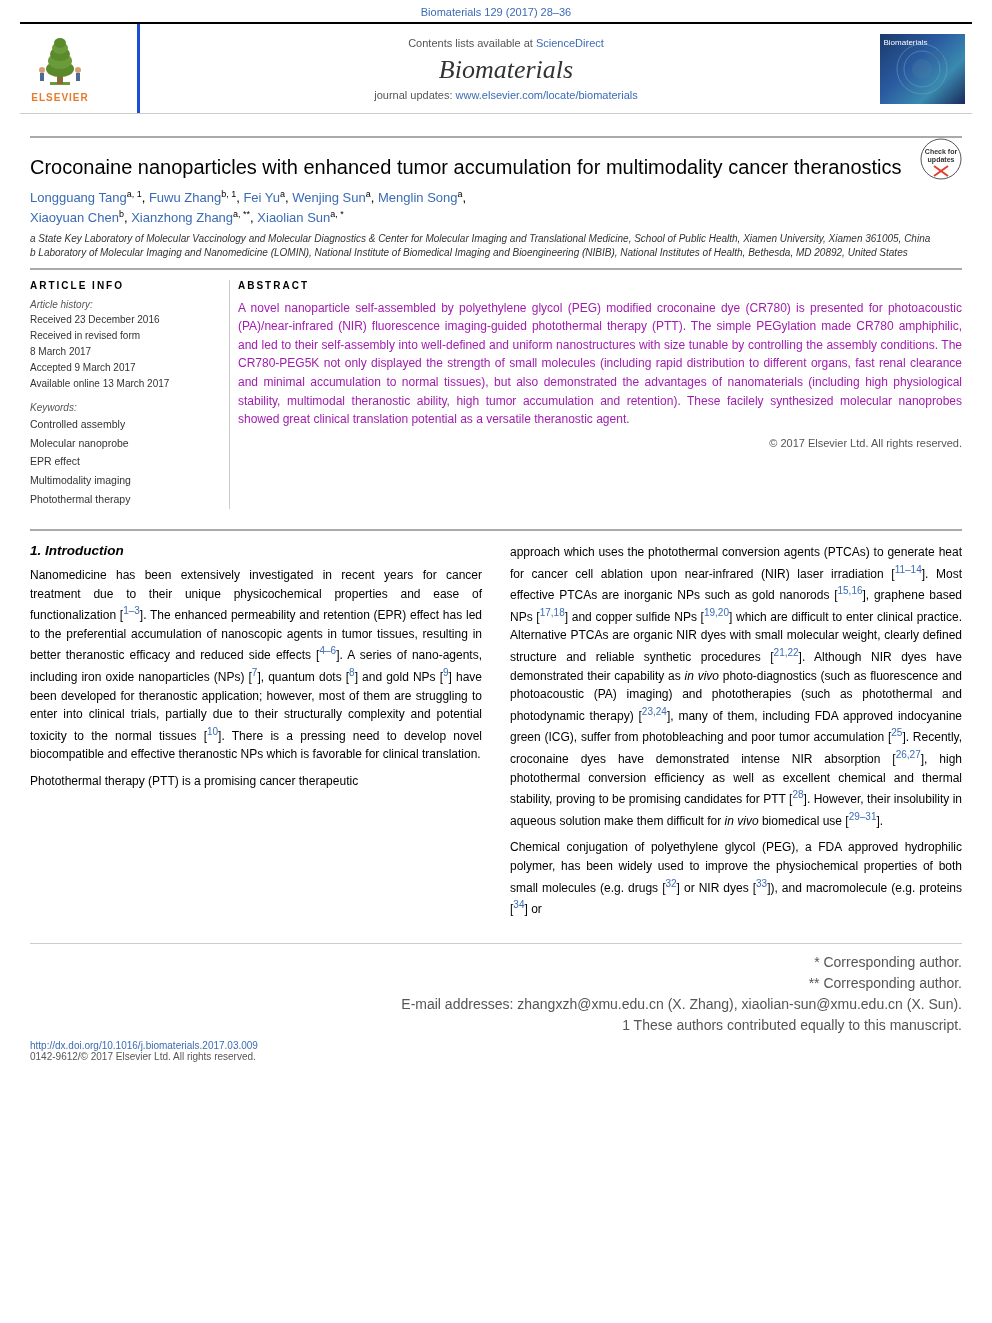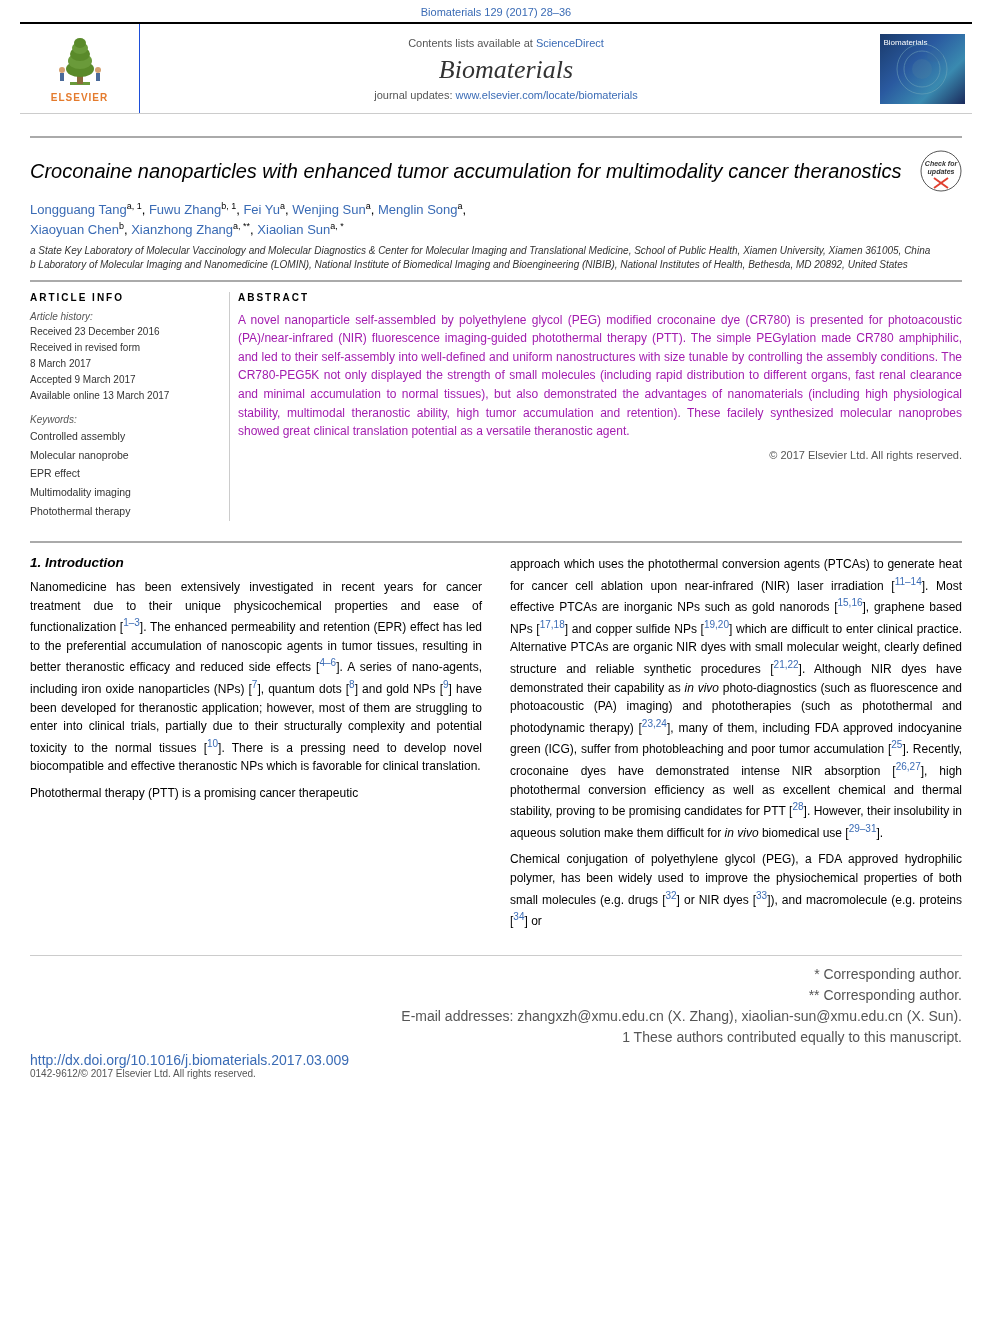--- a/index.html
+++ b/index.html
@@ -26,23 +26,23 @@
       display: flex;
       align-items: stretch;
       border-top: 2px solid #000;
       border-bottom: 1px solid #ccc;
       margin: 0 20px;
     }
     .header-left {
       width: 120px;
       display: flex;
       align-items: center;
-      justify-content: center;
+      justify-content: flex-start;
       padding: 10px;
-      border-right: 1px solid #1d4ed8;
+      border-right: 3px solid #1d4ed8;
     }
     .elsevier-logo {
       display: flex;
       flex-direction: column;
       align-items: center;
     }
     .elsevier-tree {
       width: 60px;
       height: 55px;
     }
@@ -111,25 +111,23 @@
     }
 
     
     .article-content {
       padding: 10px 30px;
     }
 
     
     .article-title-section {
       display: flex;
-      align-items: center;
+      align-items: flex-end;
       margin: 12px 0 8px;
       border-top: 2px solid #aaa;
-      padding-top: 12px;
-      font-style: italic;
     }
     .article-title {
       flex: 1;
       font-size: 20px;
       font-weight: normal;
       line-height: 1.3;
       color: #000;
       font-family: Arial, sans-serif;
     }
     .crossmark-badge {
@@ -284,21 +282,21 @@
       border-top: 1px solid #ccc;
     }
     .footer-note {
       font-size: 14px;
       font-family: Arial, sans-serif;
       color: #555;
       line-height: 1.5;
       text-align: right;
     }
     .footer-doi {
-      font-size: 14px;
+      font-size: 10px;
       font-family: Arial, sans-serif;
       color: #3a6bb5;
       margin-top: 4px;
     }
     .footer-issn {
       font-size: 10px;
       font-family: Arial, sans-serif;
       color: #555;
     }
   </style>

